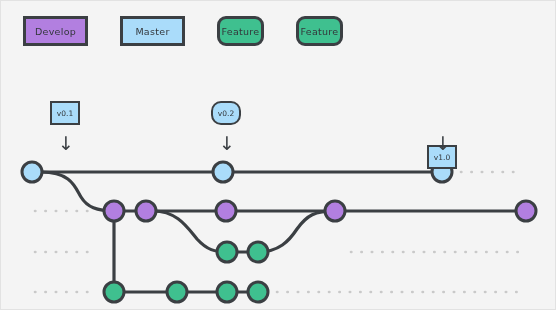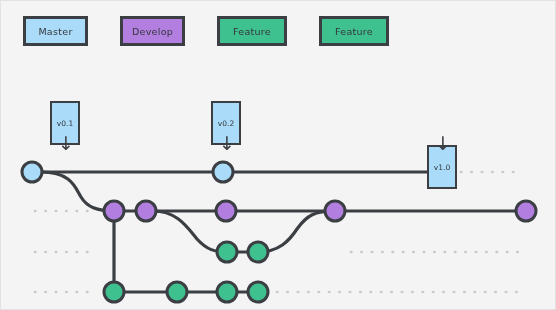--- a/index.html
+++ b/index.html
@@ -29,25 +29,25 @@
     height: 30px;
     border: 3px solid #3b3f43;
     box-sizing: border-box;
     display: flex;
     align-items: center;
     justify-content: center;
     font-size: 9.5px;
     color: #33373b;
     letter-spacing: 0.3px;
   }
-  .legend-box.wide { width: 70px; }
+  .legend-box.wide { width: 47px; border-radius: 9px; }
   .tag {
     position: absolute;
     width: 30px;
-    height: 44px;
+    height: 24px;
     border: 2.5px solid #3b3f43;
     box-sizing: border-box;
     background: #aadcfa;
     display: flex;
     align-items: center;
     justify-content: center;
     font-size: 7.5px;
     color: #33373b;
   }
   .arrow {
@@ -65,25 +65,25 @@
     width: 556px;
     height: 310px;
   }
 </style>
 </head>
 <body>
 
 <div id="stage">
 
   <div class="legend">
+    <div class="legend-box" style="background: rgb(178, 127, 224);">
+      <span>Develop</span>
+    </div>
     <div class="legend-box" style="background: rgb(170, 220, 250);">
       <span>Master</span>
-    </div>
-    <div class="legend-box" style="background: rgb(178, 127, 224);">
-      <span>Develop</span>
     </div>
     <div class="legend-box wide" style="background: rgb(63, 192, 143);">
       <span>Feature</span>
     </div>
     <div class="legend-box wide" style="background: rgb(63, 192, 143);">
       <span>Feature</span>
     </div>
   </div>
 
   <svg class="graph" viewBox="0 0 556 310">
@@ -115,21 +115,21 @@
       <circle cx="176" cy="291" r="10" fill="#3fc08f" stroke="#3b3f43" stroke-width="3"></circle>
       <circle cx="226" cy="291" r="10" fill="#3fc08f" stroke="#3b3f43" stroke-width="3"></circle>
       <circle cx="257" cy="291" r="10" fill="#3fc08f" stroke="#3b3f43" stroke-width="3"></circle>
     </svg>
 
   <div class="tag" style="left: 49px; top: 100px;">
     <span>v0.1</span>
   </div>
   <div class="arrow" style="left: 57px; top: 132px;">↓</div>
 
-  <div class="tag" style="left: 210px; top: 100px;">
+  <div class="tag" style="left: 210px; top: 100px; border-radius: 10px;">
     <span>v0.2</span>
   </div>
   <div class="arrow" style="left: 218px; top: 132px;">↓</div>
 
   <div class="tag" style="left: 426px; top: 100px; margin-top: 44px;">
     <span>v1.0</span>
   </div>
   <div class="arrow" style="left: 434px; top: 132px;">↓</div>
 
 </div>

